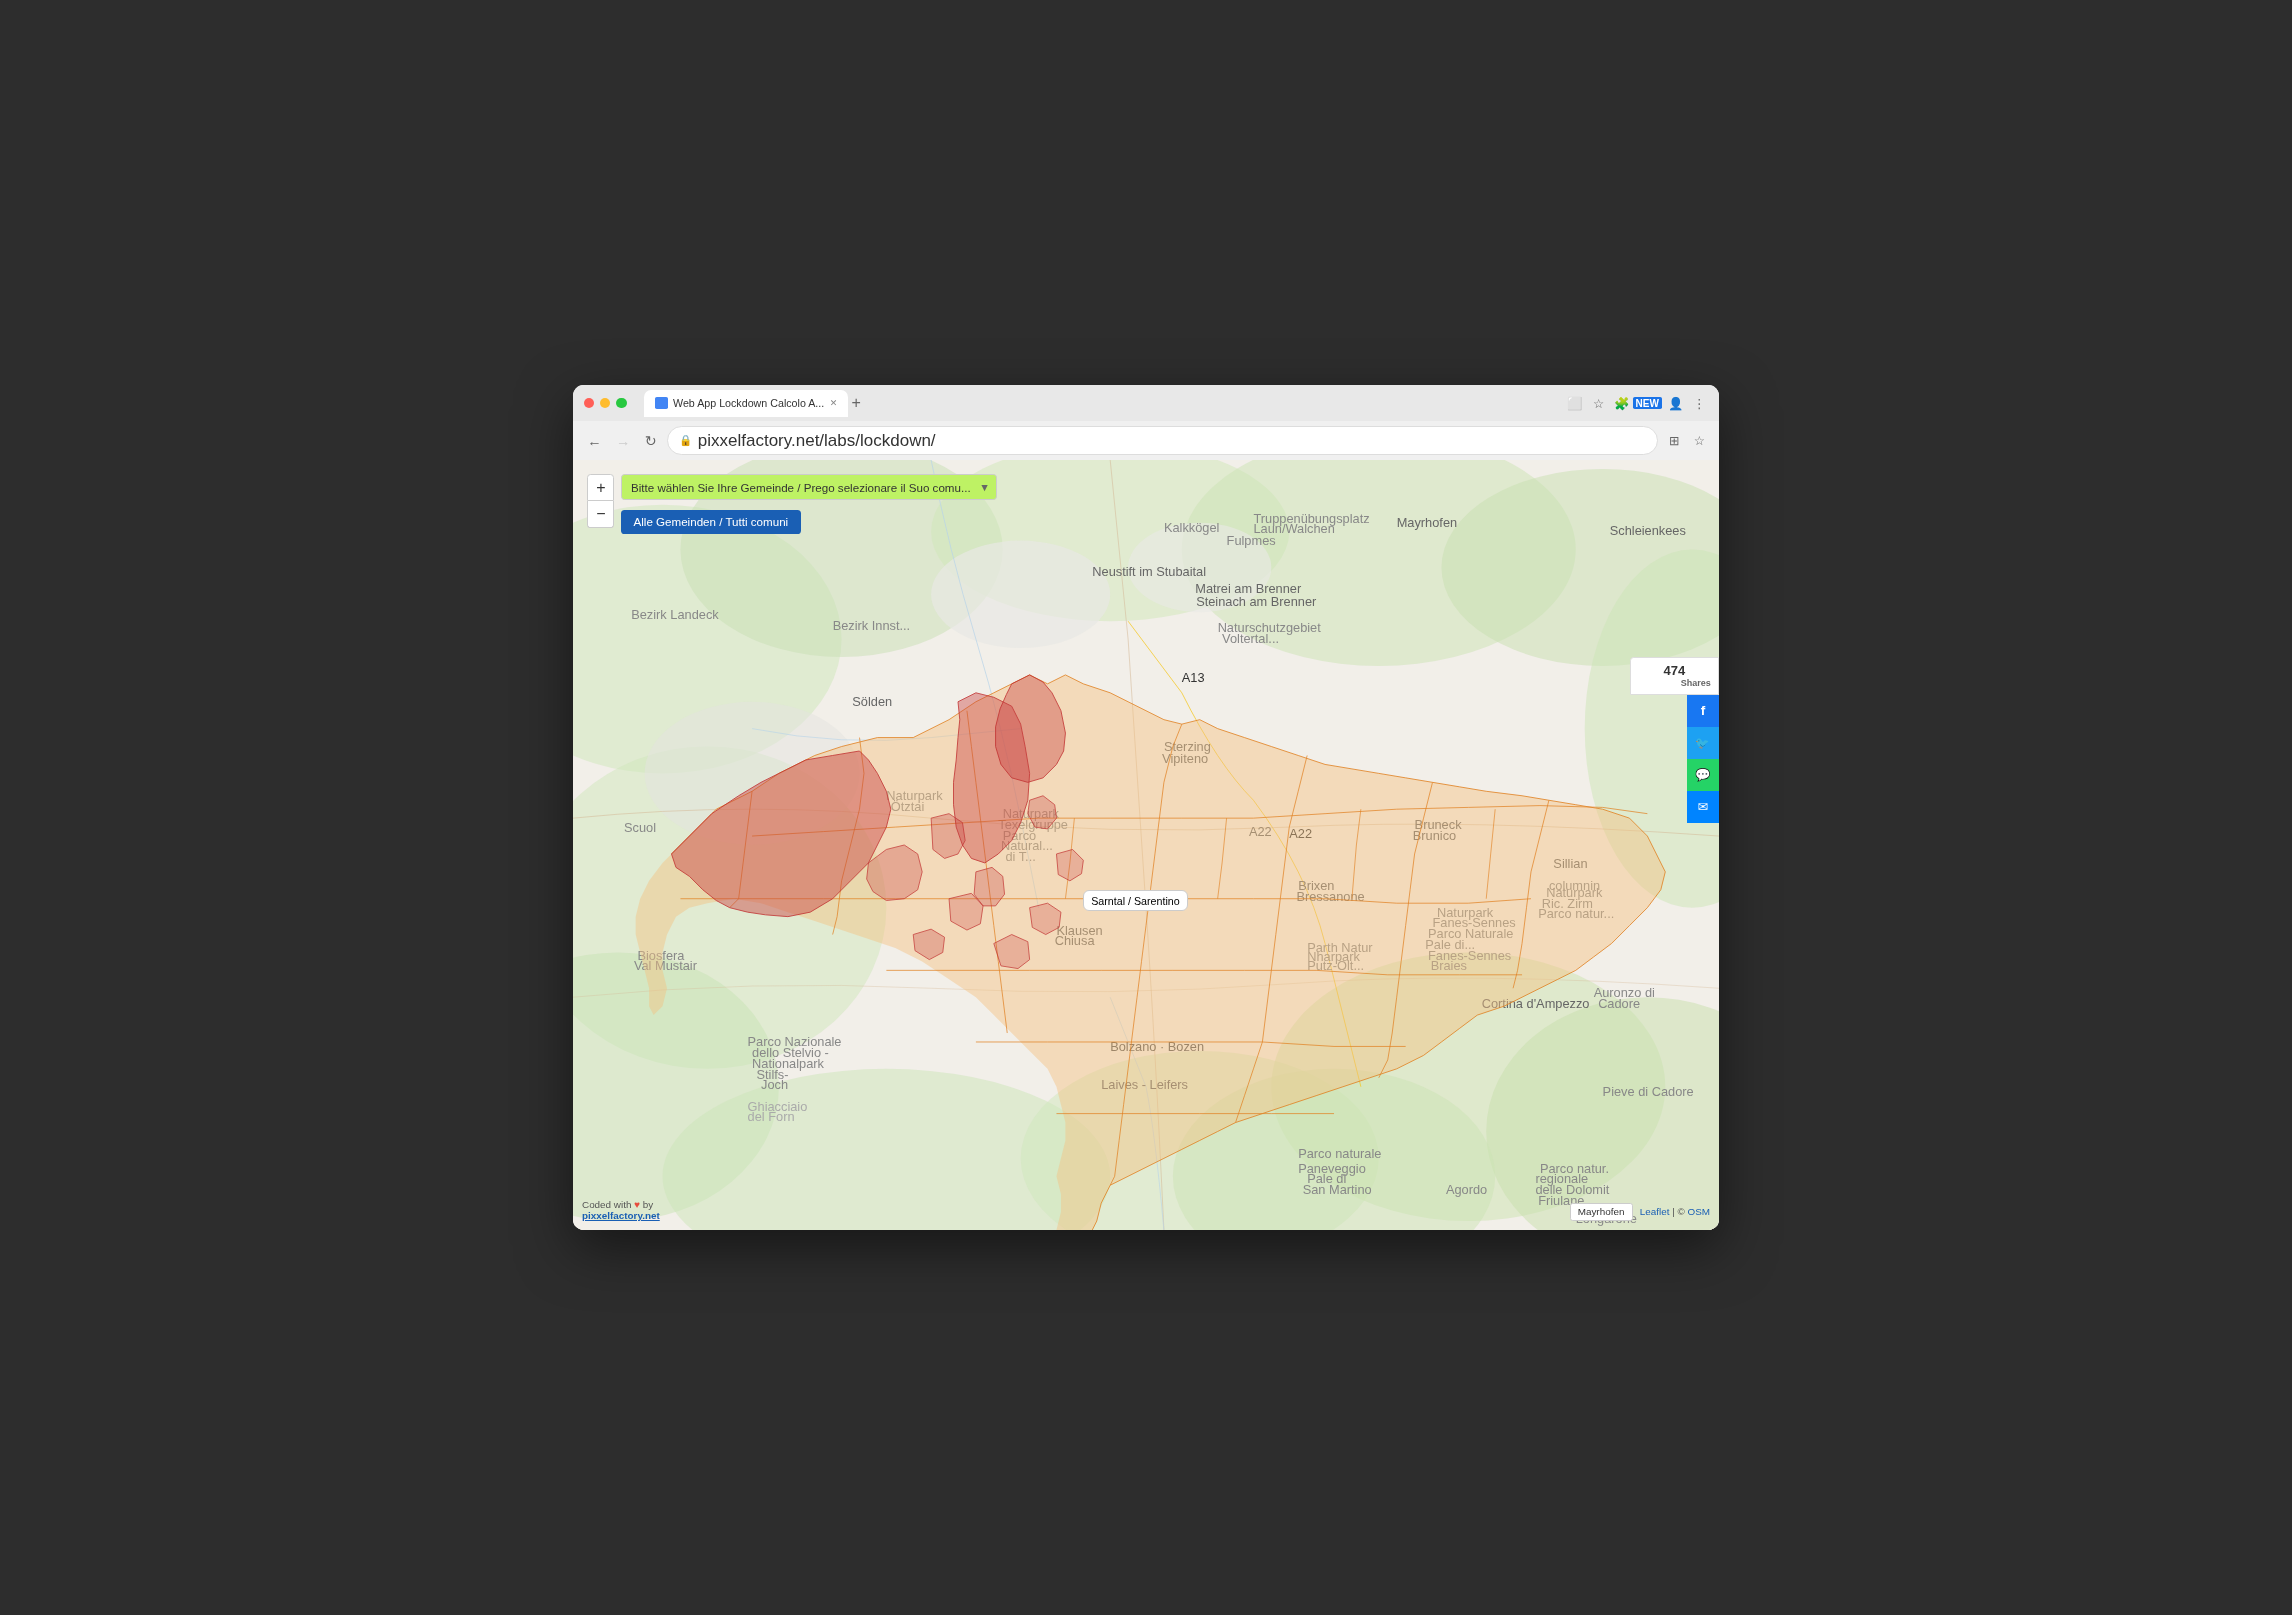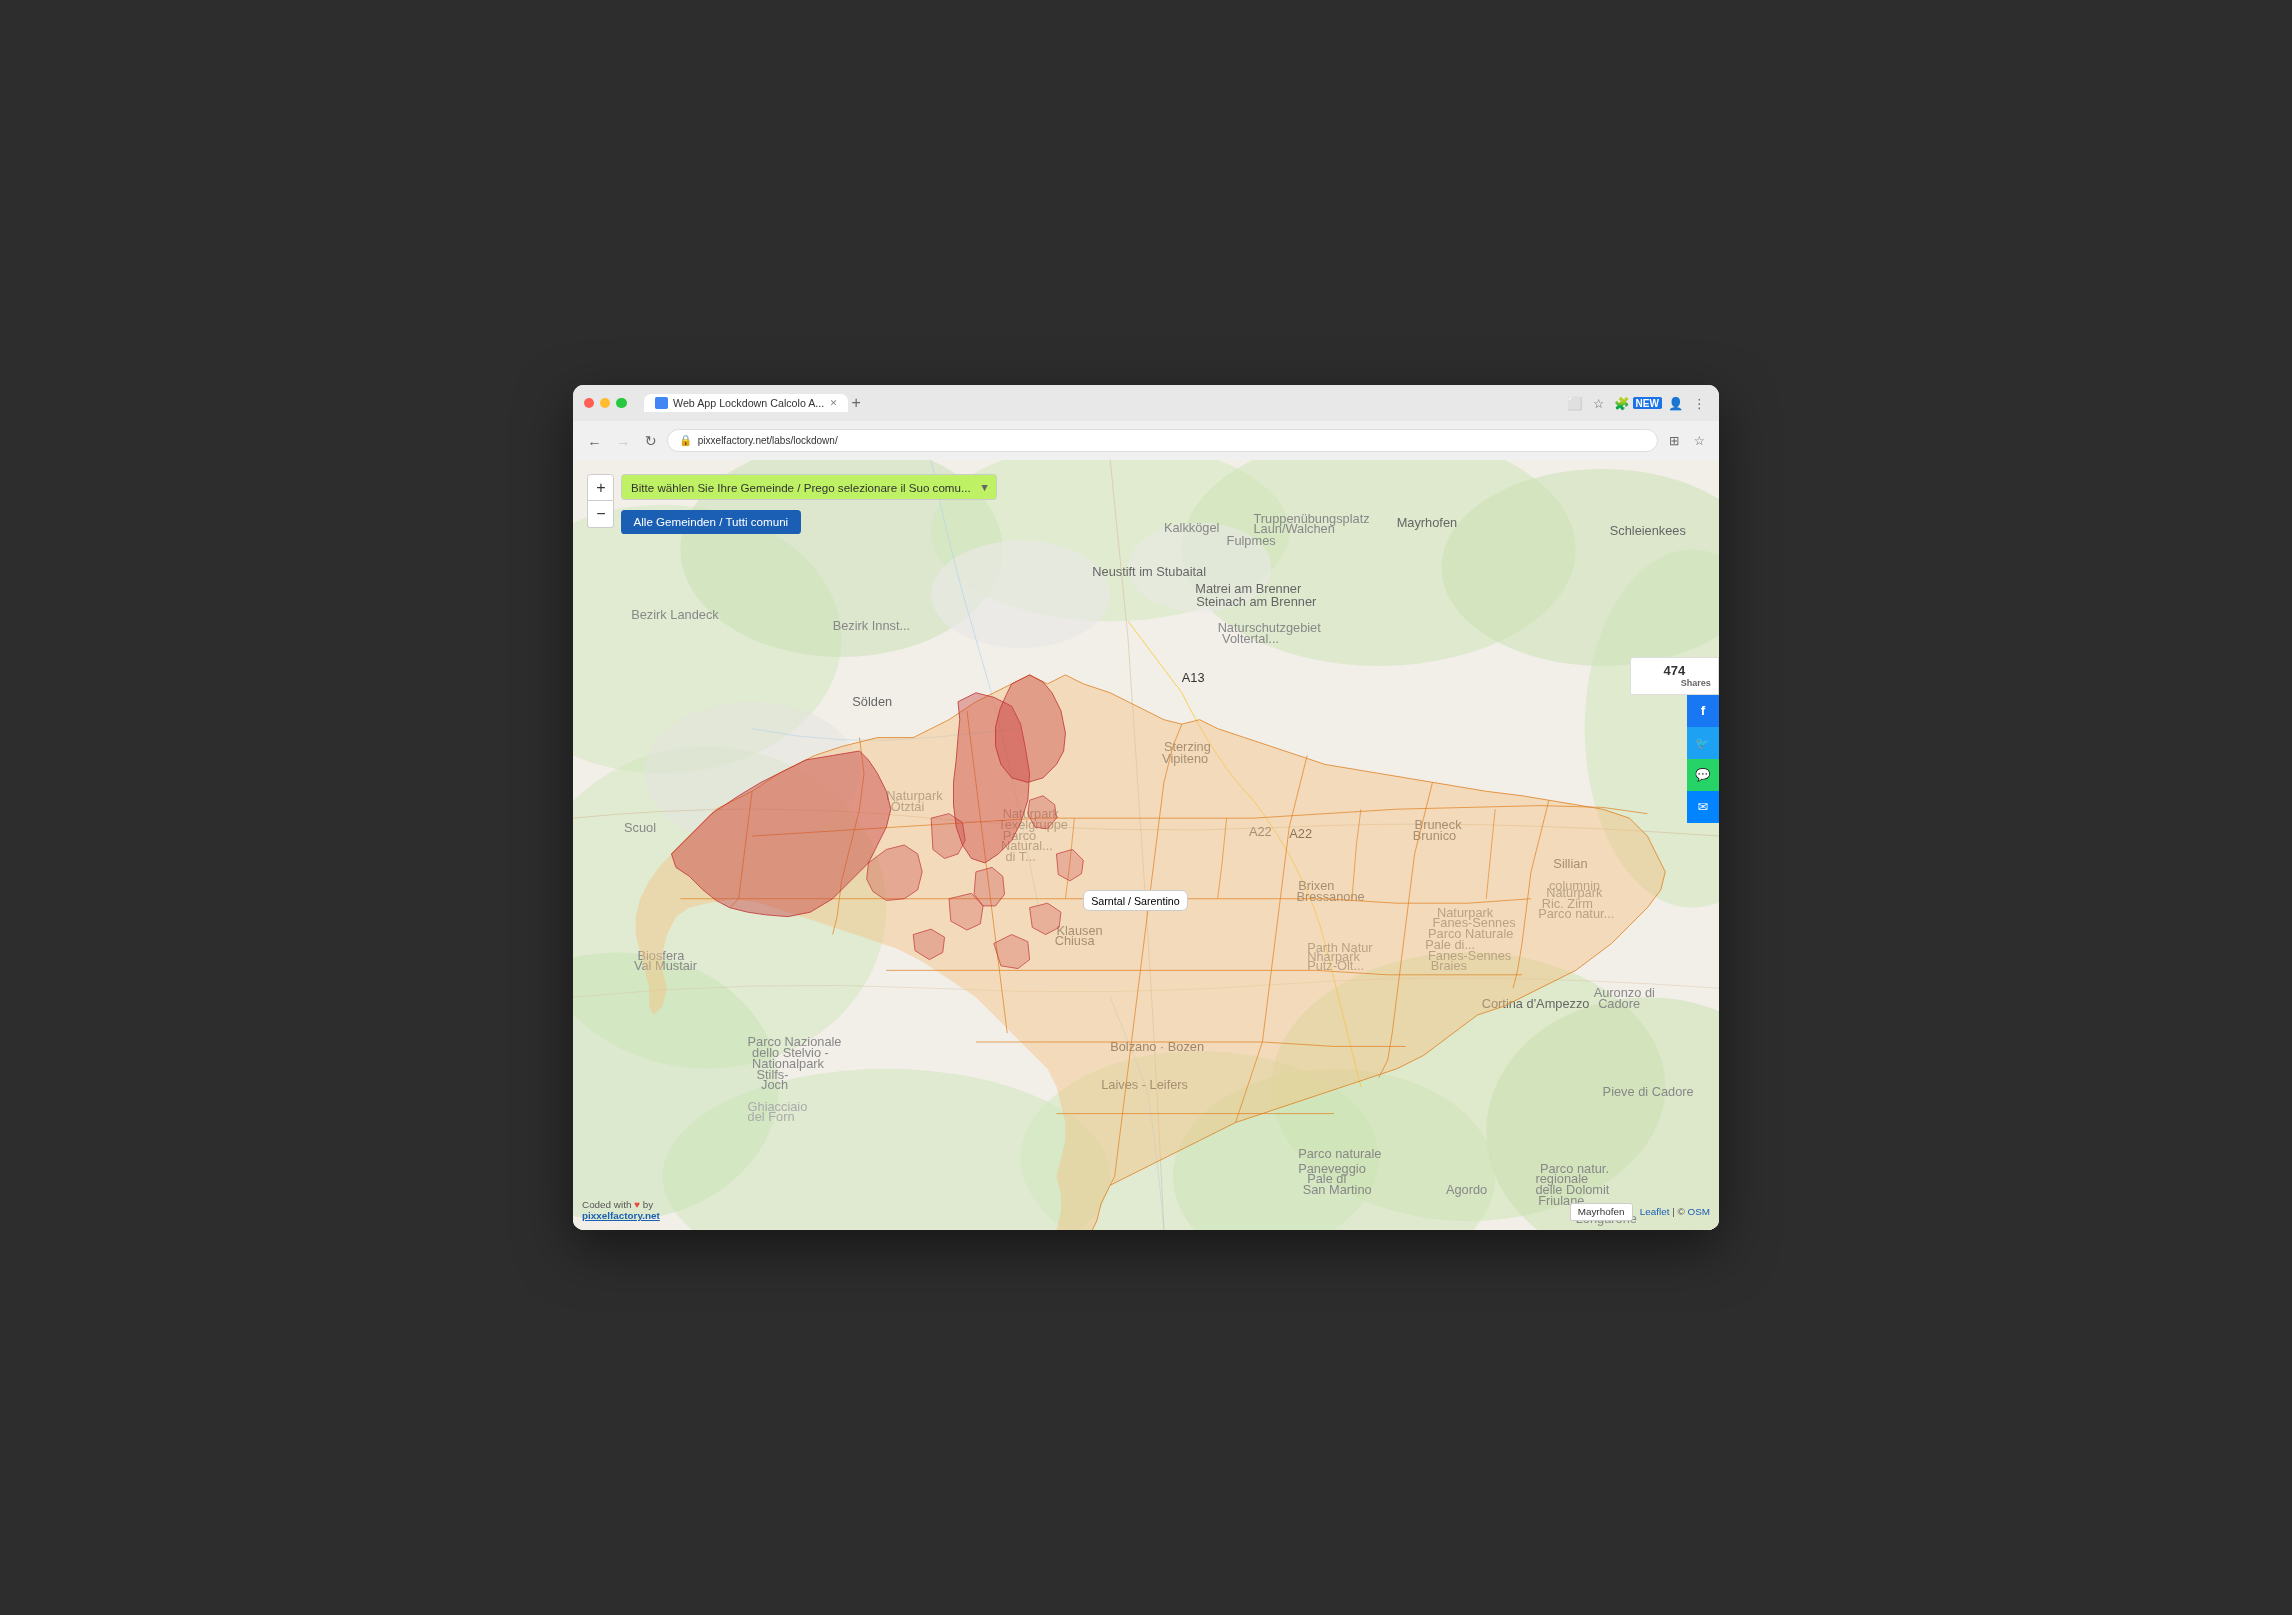--- a/index.html
+++ b/index.html
@@ -46,21 +46,21 @@
     }
     .tab {
       background: #fff;
       border-radius: 7.2px 7.2px 0 0;
       padding: 5.4px 10.7px;
       font-size: 10.7px;
       color: #333;
       display: flex;
       align-items: center;
       gap: 5.4px;
-      height: 18px;
+      height: 27px;
     }
     .tab-icon {
       width: 12.5px; height: 12.5px;
       background: #4285f4;
       border-radius: 1.8px;
       display: inline-block;
     }
     .tab-close {
       font-size: 9px;
       color: #888;
@@ -98,21 +98,21 @@
       border: 0.9px solid #ddd;
       border-radius: 18px;
       padding: 3.6px 10.7px;
       font-size: 11.6px;
       color: #333;
       display: flex;
       align-items: center;
       gap: 5.4px;
     }
     .lock-icon { color: #666; font-size: 10.7px; }
-    .address-text { font-size: 10px; color: #333; }
+    .address-text { font-size: 17px; color: #333; }
     .toolbar-icons {
       display: flex;
       gap: 7.2px;
       align-items: center;
     }
     .toolbar-icon {
       width: 18px; height: 18px;
       display: flex; align-items: center; justify-content: center;
       color: #666;
       font-size: 12.5px;

